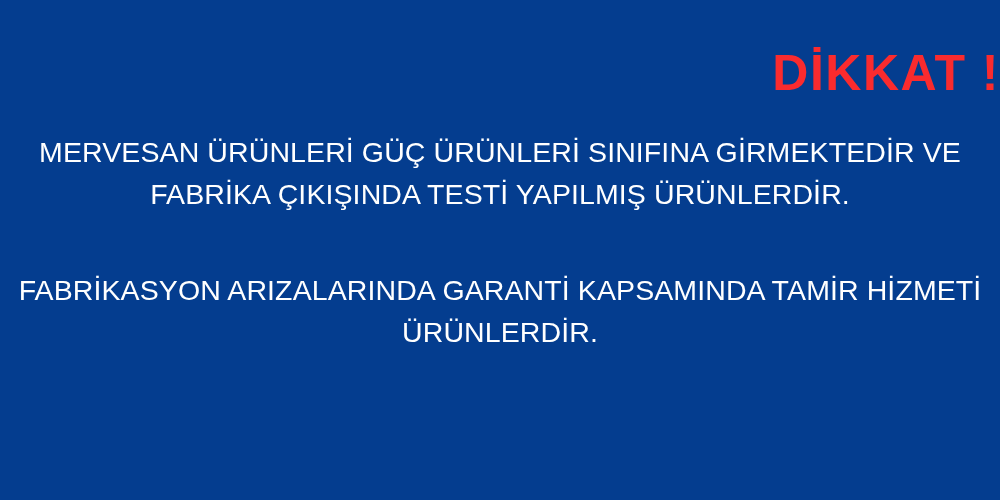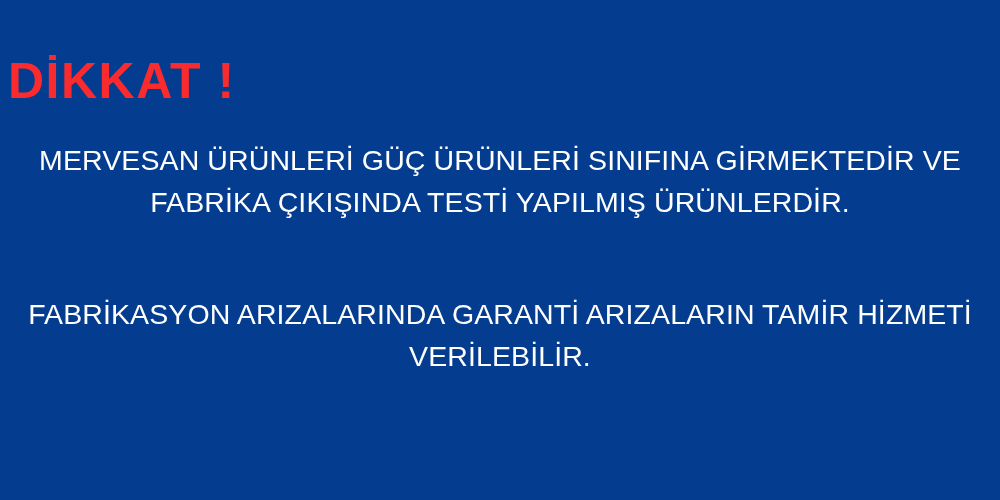--- a/index.html
+++ b/index.html
@@ -24,22 +24,22 @@
     flex-direction: column;
     align-items: center;
   }
 
   .notice-title {
     color: #fa2b2e;
     font-size: 50px;
     font-weight: bold;
     letter-spacing: 1.5px;
     line-height: 1;
-    text-align: left;
-    margin: 8px;
+    text-align: right;
+    margin: 0;
     padding: 0;
     position: absolute;
     top: 48px;
     left: 0;
     right: 0;
   }
 
   .notice-body {
     position: absolute;
     top: 131px;
@@ -49,21 +49,21 @@
     box-sizing: border-box;
   }
 
   .paragraph {
     color: #ffffff;
     font-size: 28.5px;
     font-weight: normal;
     line-height: 42px;
     text-align: center;
     letter-spacing: 0.1px;
-    margin: 8px;
+    margin: 0;
     white-space: pre-line;
   }
 
   .paragraph-gap {
     height: 27px;
   }
 </style>
 </head>
 <body>
 
@@ -73,16 +73,16 @@
 
   <div class="notice-body">
 
     <p class="paragraph">MERVESAN ÜRÜNLERİ GÜÇ ÜRÜNLERİ SINIFINA GİRMEKTEDİR VE FABRİKA ÇIKIŞINDA TESTİ YAPILMIŞ ÜRÜNLERDİR.</p>
 
     <div class="paragraph-gap"></div>
 
 
     <div class="paragraph-gap"></div>
 
-    <p class="paragraph">FABRİKASYON ARIZALARINDA GARANTİ ARIZALARIN TAMİR HİZMETİ VERİLEBİLİR.</p>
+    <p class="paragraph">FABRİKASYON ARIZALARINDA GARANTİ KAPSAMINDA TAMİR HİZMETİ ÜRÜNLERDİR.</p>
 
   </div>
 </div>
 
 </body></html>

